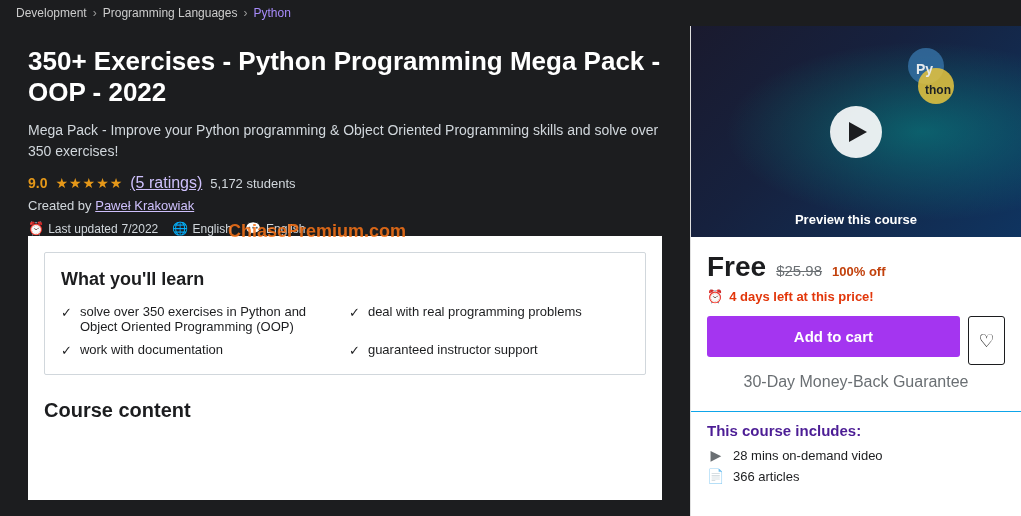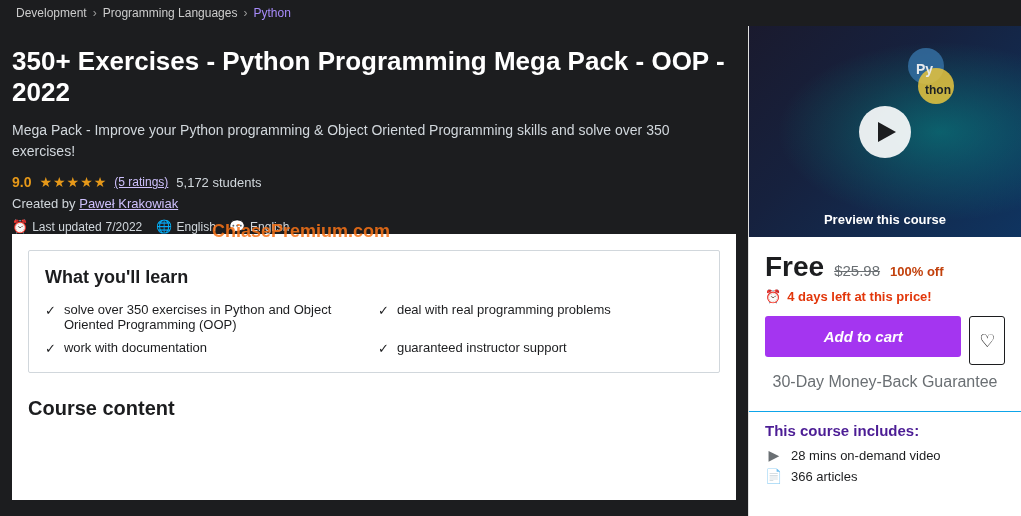--- a/index.html
+++ b/index.html
@@ -37,23 +37,23 @@
     
     .main-layout {
       display: flex;
       flex: 1;
       overflow: hidden;
     }
 
     
     .left-panel {
       background: #1c1d1f;
-      width: 748px;
+      width: 690px;
       flex-shrink: 0;
-      padding: 20px 12px 16px;
+      padding: 20px 28px 16px;
       overflow-y: auto;
       position: relative;
     }
 
     .course-title {
       color: #fff;
       font-size: 26px;
       font-weight: 700;
       line-height: 1.2;
       margin-bottom: 12px;
@@ -80,21 +80,21 @@
     .stars {
       display: flex;
       gap: 1px;
     }
     .star {
       color: #e59819;
       font-size: 14px;
     }
     .rating-count {
       color: #cec0fc;
-      font-size: 12px;
+      font-size: 16px;
       text-decoration: underline;
     }
     .students-count {
       color: #d1d7dc;
       font-size: 13px;
     }
 
     .watermark {
       position: absolute;
       top: 175px;
@@ -241,21 +241,20 @@
       padding: 12px;
       font-size: 15px;
       font-weight: 700;
       cursor: pointer;
       border-radius: 3px;
       margin-bottom: 8px;
       display: flex;
       align-items: center;
       justify-content: center;
       gap: 8px;
-      font-style: italic;
     }
 
     .cart-row {
       display: flex;
       gap: 8px;
       margin-bottom: 8px;
     }
 
     .btn-enroll {
       flex: 1;

